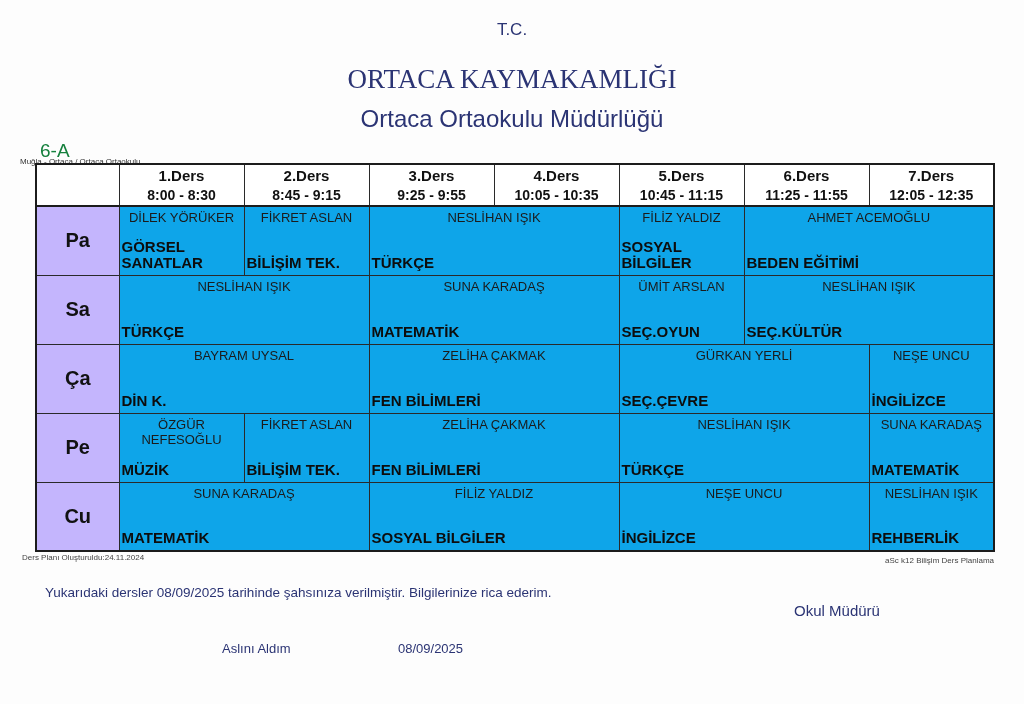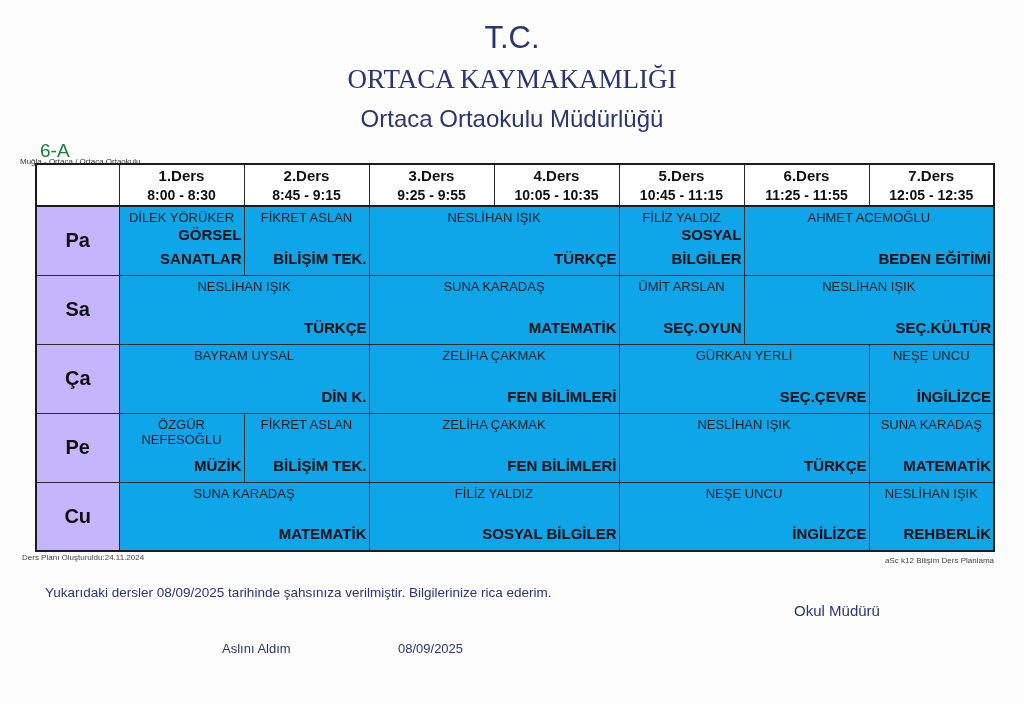--- a/index.html
+++ b/index.html
@@ -6,21 +6,21 @@
   .page{
     position:relative;
     width:1024px;height:704px;
     background:#fdfdfd;
     font-family:"Liberation Sans", sans-serif;
     color:#111;
     overflow:hidden;
   }
   
   .letterhead{position:absolute;top:20px;left:0;width:100%;text-align:center;color:var(--navy,#2b3474);}
-  .lh1{font-size:31px;margin-bottom:8px;}
+  .lh1{font-size:17px;margin-bottom:24px;}
   .lh2{font-size:27px;margin-bottom:10px;font-family:Liberation Serif, serif;}
   .lh3{font-size:24px;}
   
   .class-label{position:absolute;left:40px;top:140px;font-size:19px;font-weight:500;color:#15803d;}
   .location-label{position:absolute;left:20px;top:157px;font-size:8px;color:#333;}
   
   table.timetable{
     position:absolute;left:35px;top:163px;
     border-collapse:collapse;table-layout:fixed;
     width:958px;
@@ -30,21 +30,21 @@
   table.timetable col.percol{width:125px;}
   table.timetable th, table.timetable td{border:1px solid #2a2a2a;padding:0;}
   tr.headrow{height:42px;}
   tr.headrow th{border-bottom:2px solid #1c1c1c;background:#fff;}
   .period-name{font-size:15px;font-weight:bold;line-height:20px;}
   .period-time{font-size:14px;font-weight:bold;line-height:18px;}
   tr.datarow{height:69px;}
   td.day{font-size:20px;font-weight:bold;text-align:center;background:#c4b5fd;}
   td.lesson{position:relative;background:#0ea5e9;}
   .teacher{position:absolute;top:3px;left:2px;right:2px;text-align:center;font-size:13px;line-height:15px;color:#1b1b1b;}
-  .subject{position:absolute;bottom:4px;left:2px;right:2px;text-align:right;font-size:15px;font-weight:bold;line-height:24px;color:#0d0d0d;}
+  .subject{position:absolute;bottom:4px;left:2px;right:2px;text-align:left;font-size:15px;font-weight:bold;line-height:16px;color:#0d0d0d;}
   
   .tbl-footer-left{position:absolute;left:22px;top:553px;font-size:8px;color:#444;}
   .tbl-footer-right{position:absolute;right:30px;top:556px;font-size:8px;color:#444;}
   
   .notice{position:absolute;left:45px;top:585px;font-size:13.5px;color:var(--navy,#2b3474);}
   .signature{position:absolute;left:737px;top:602px;width:200px;text-align:center;color:var(--navy,#2b3474);}
   .sig-name{font-size:15.5px;margin-bottom:11px;}
   .sig-title{font-size:15px;}
   .ack-label{position:absolute;left:222px;top:641px;font-size:13px;color:var(--navy,#2b3474);}
   .ack-date{position:absolute;left:398px;top:641px;font-size:13px;color:var(--navy,#2b3474);}

